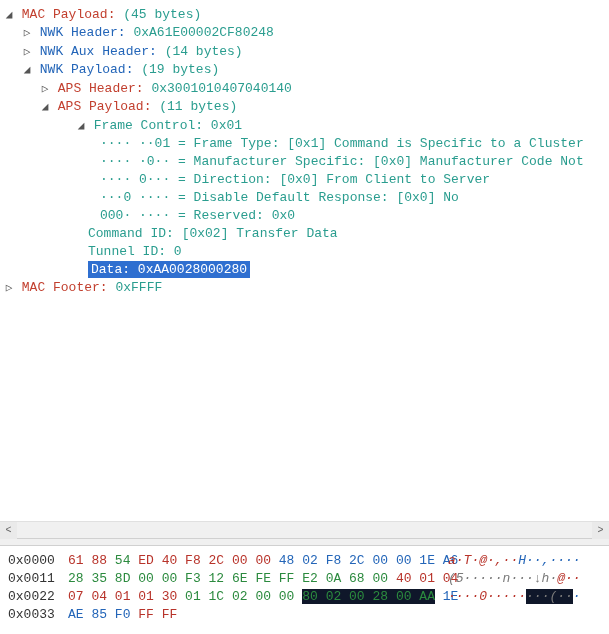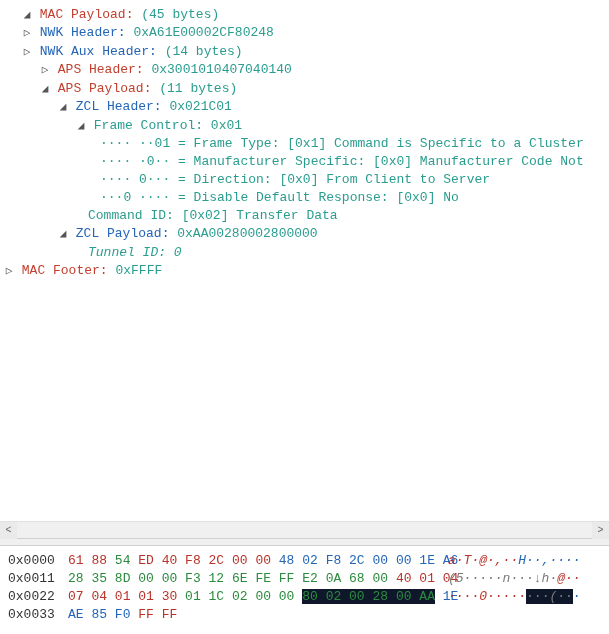--- a/index.html
+++ b/index.html
@@ -83,93 +83,94 @@
   .hl { background: #0f172a; }
   .a-red { color: #b8332a; }
   .a-blue { color: #2365b8; }
   .a-gray { color: #7a7a7a; }
 </style>
 </head>
 <body>
 
 <div class="tree-pane">
 
-  <div class="row" style="padding-left:0px;margin-left:18px;">
+  <div class="row" style="padding-left:0px;">
     <span class="tog">◢</span>
     <span class="k-red">MAC Payload:</span>
     <span> </span><span class="v-teal">(45 bytes)</span>
   </div>
 
   <div class="row" style="padding-left:18px;">
     <span class="tog">▷</span>
     <span class="k-blue">NWK Header:</span>
     <span> </span><span class="v-teal">0xA61E00002CF80248</span>
   </div>
 
   <div class="row" style="padding-left:18px;">
     <span class="tog">▷</span>
     <span class="k-blue">NWK Aux Header:</span>
     <span> </span><span class="v-teal">(14 bytes)</span>
   </div>
 
+  <div class="row" style="padding-left:18px;">
+    <span class="tog">◢</span>
+    <span class="k-blue">NWK Payload:</span>
+    <span> </span><span class="v-teal">(19 bytes)</span>
+  </div>
 
   <div class="row" style="padding-left:36px;">
     <span class="tog">▷</span>
     <span class="k-red">APS Header:</span>
     <span> </span><span class="v-teal">0x3001010407040140</span>
   </div>
 
   <div class="row" style="padding-left:36px;">
     <span class="tog">◢</span>
     <span class="k-red">APS Payload:</span>
     <span> </span><span class="v-teal">(11 bytes)</span>
   </div>
 
-  <div class="row" style="padding-left:54px;">
-    <span class="tog">◢</span>
-    <span class="k-blue">ZCL Header:</span>
-    <span> </span><span class="v-teal">0x021C01</span>
-  </div>
 
   <div class="row" style="padding-left:72px;">
     <span class="tog">◢</span>
     <span class="v-teal">Frame Control:</span>
     <span> </span><span class="v-teal">0x01</span>
   </div>
 
   <div class="row" style="padding-left:96px;">
     <span class="v-teal">···· ··01 = Frame Type: [0x1] Command is Specific to a Cluster</span>
   </div>
   <div class="row" style="padding-left:96px;">
     <span class="v-teal">···· ·0·· = Manufacturer Specific: [0x0] Manufacturer Code Not</span>
   </div>
   <div class="row" style="padding-left:96px;">
     <span class="v-teal">···· 0··· = Direction: [0x0] From Client to Server</span>
   </div>
   <div class="row" style="padding-left:96px;">
     <span class="v-teal">···0 ···· = Disable Default Response: [0x0] No</span>
   </div>
+  <div class="row" style="padding-left:96px;">
+    <span class="v-teal">000· ···· = Reserved: 0x0</span>
+  </div>
 
 
   <div class="row" style="padding-left:84px;">
     <span class="v-teal">Command ID:</span>
     <span> </span><span class="v-teal">[0x02] Transfer Data</span>
   </div>
 
-  <div class="row" style="padding-left:54px;">
-    <span class="tog">◢</span>
-    <span class="k-blue">ZCL Payload:</span>
-    <span> </span><span class="v-teal">0xAA00280002800000</span>
-  </div>
 
-  <div class="row" style="padding-left:84px;font-style:italic;">
+  <div class="row" style="padding-left:84px;">
     <span class="v-teal">Tunnel ID:</span>
     <span> </span><span class="v-teal">0</span>
   </div>
 
+  <div class="row" style="padding-left:84px;">
+    <span class="sel"><span>Data:</span> <span>0xAA0028000280</span></span>
+  </div>
 
 
   <div class="row" style="padding-left:0px;">
     <span class="tog">▷</span>
     <span class="k-red">MAC Footer:</span>
     <span> </span><span class="v-teal">0xFFFF</span>
   </div>
 
 </div>
 

